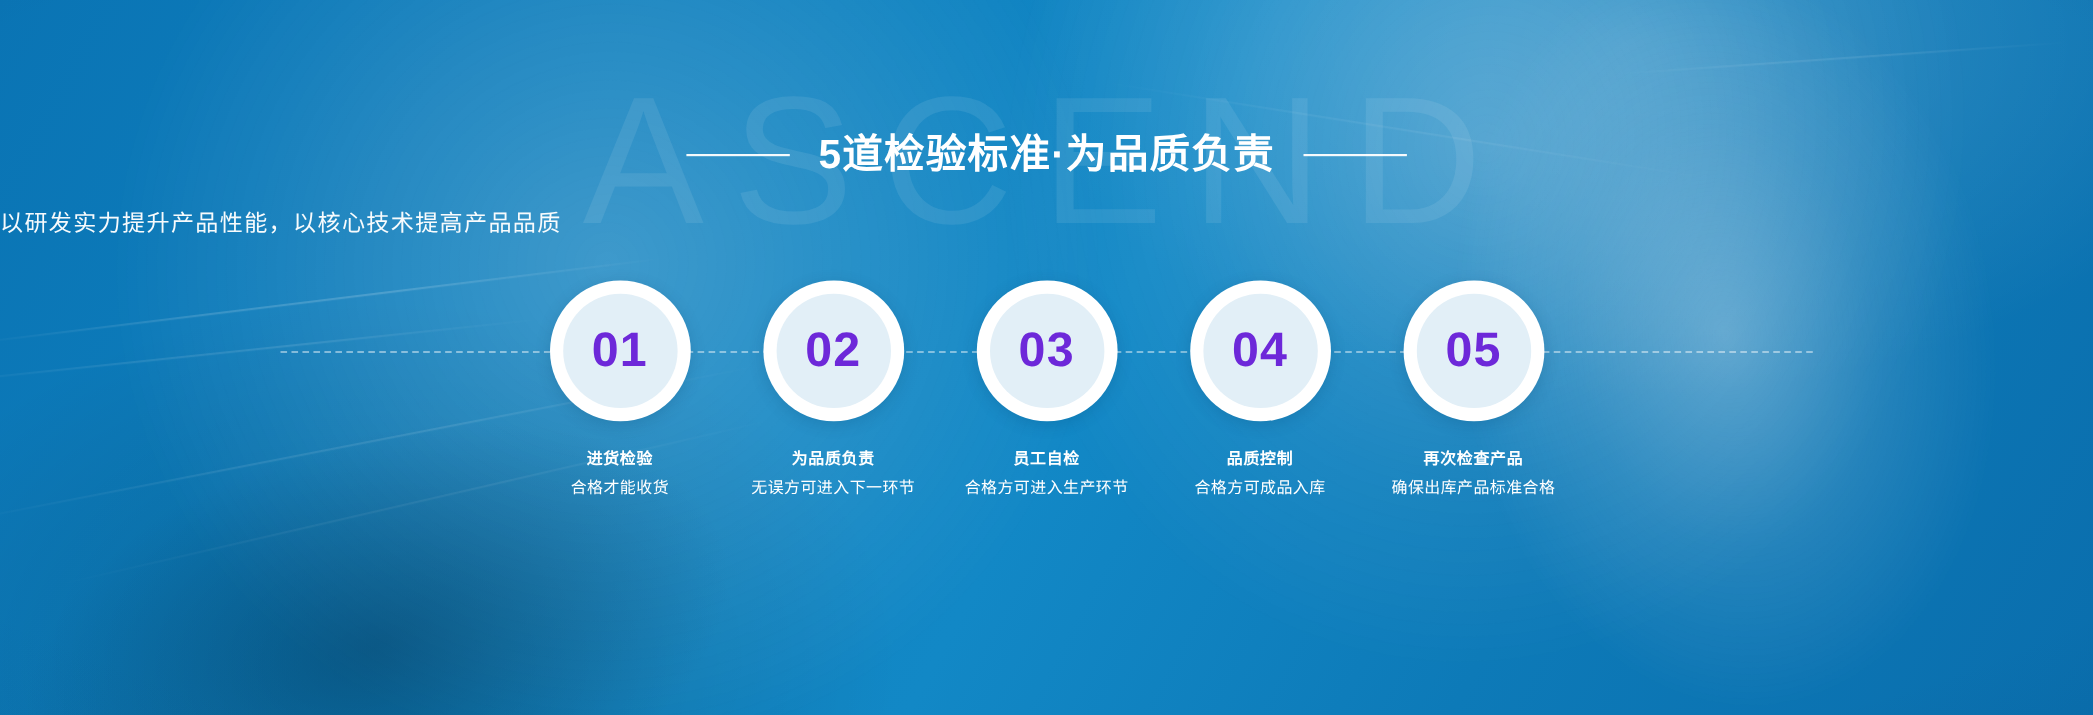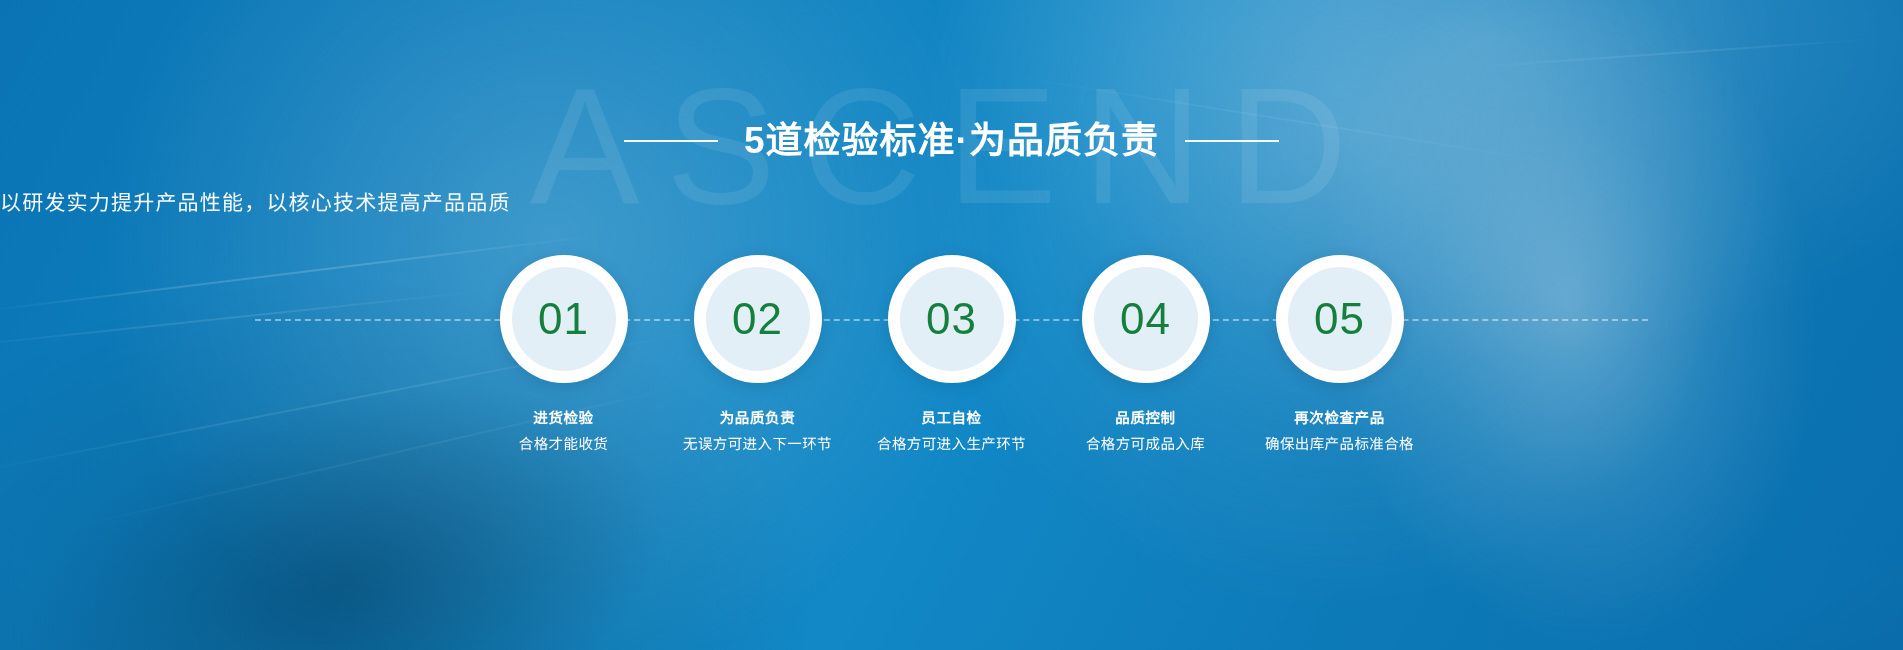--- a/index.html
+++ b/index.html
@@ -88,21 +88,21 @@
     background:#ffffff;
     display:flex;align-items:center;justify-content:center;
     box-shadow:0 3px 14px rgba(4,55,92,.18);
   }
   .bubble-inner{
     width:104px;height:104px;border-radius:50%;
     background:#e2eff7;
     display:flex;align-items:center;justify-content:center;
   }
   .num{
-    font-size:44px;font-weight:400;color:#15803d;letter-spacing:1px;
+    font-size:44px;font-weight:700;color:#6d28d9;letter-spacing:1px;
     font-family:"Liberation Sans","DejaVu Sans",sans-serif;line-height:1;
   }
   .caption{margin-top:25px;text-align:center;color:#ffffff;white-space:nowrap;}
   .cap-title{font-size:14.5px;font-weight:700;letter-spacing:.6px;line-height:1.5;}
   .cap-desc{font-size:14.5px;font-weight:400;letter-spacing:.4px;line-height:1.6;margin-top:3px;}
 </style>
 </head>
 <body>
 
 <div class="stage">

